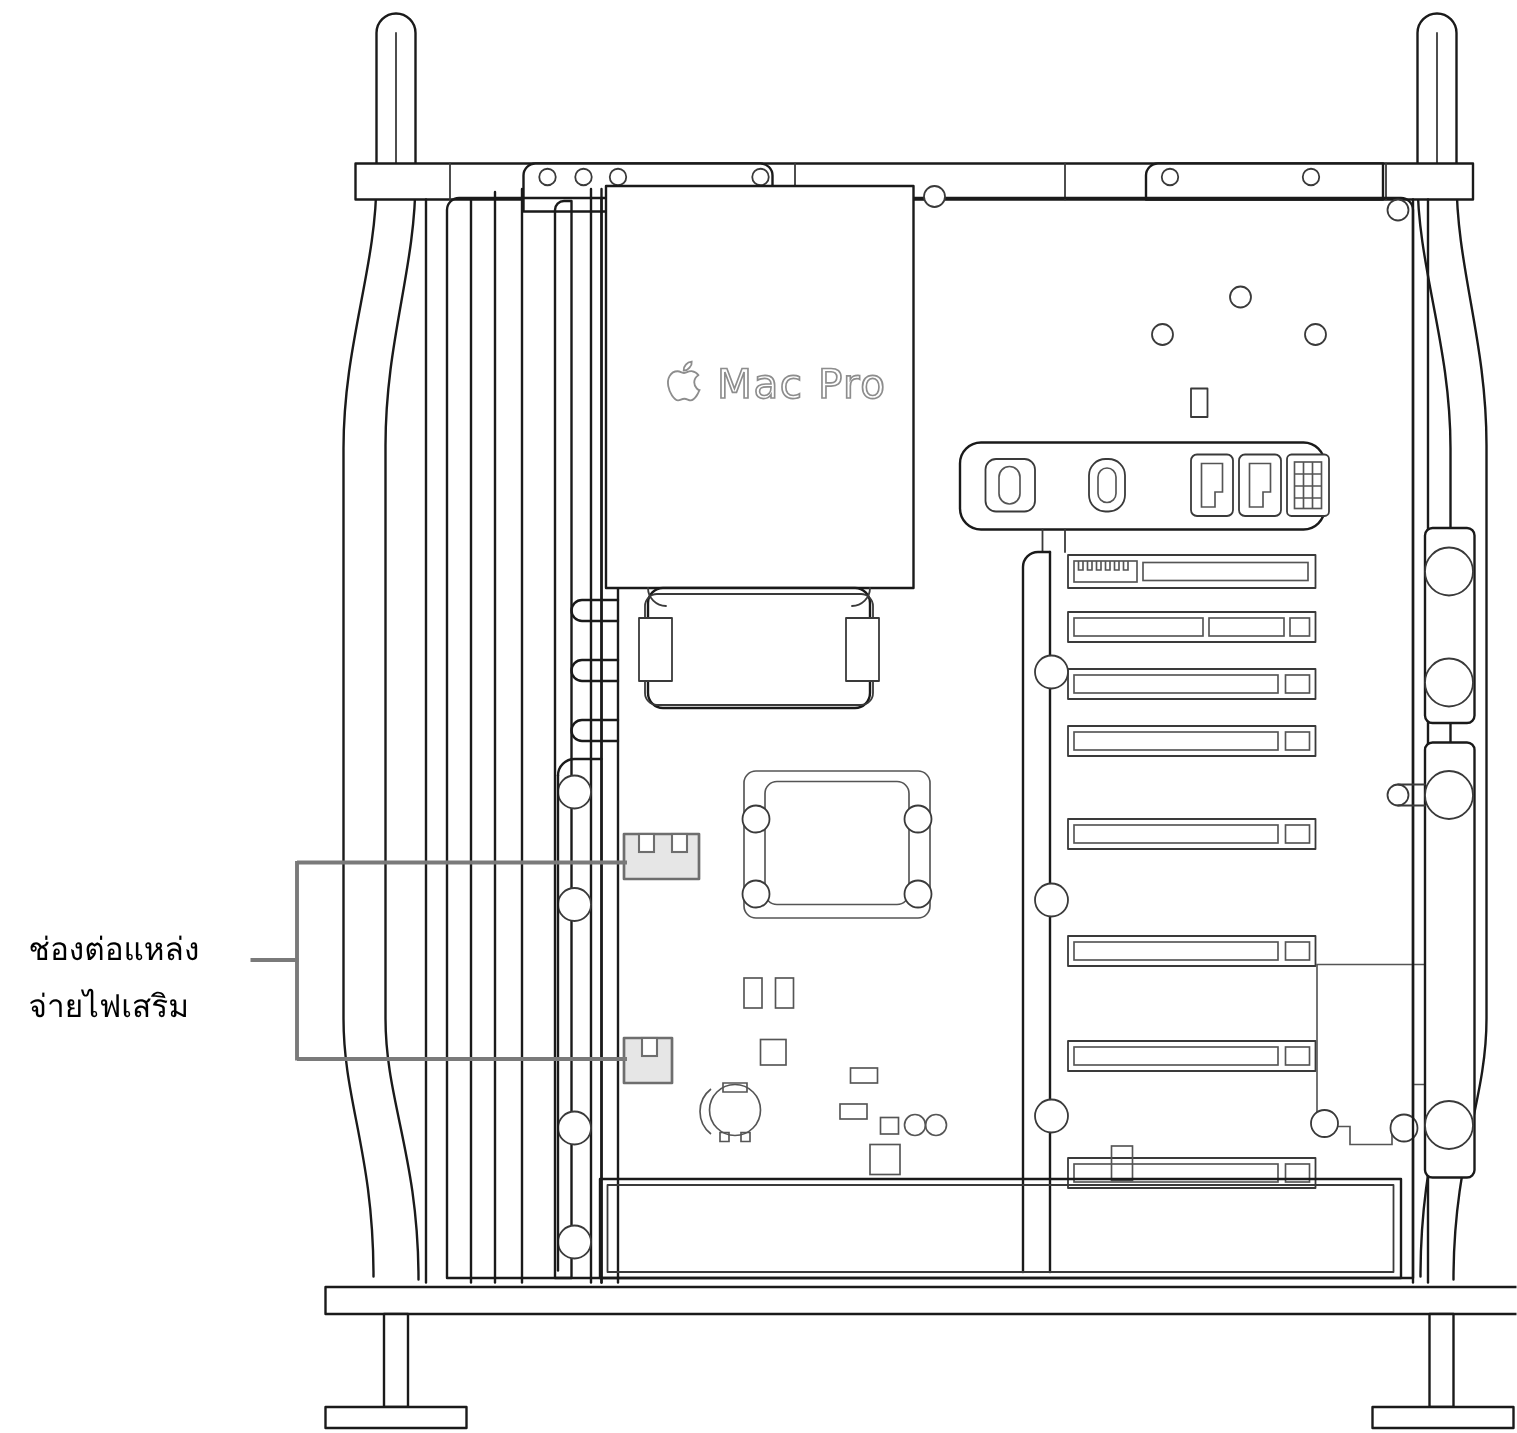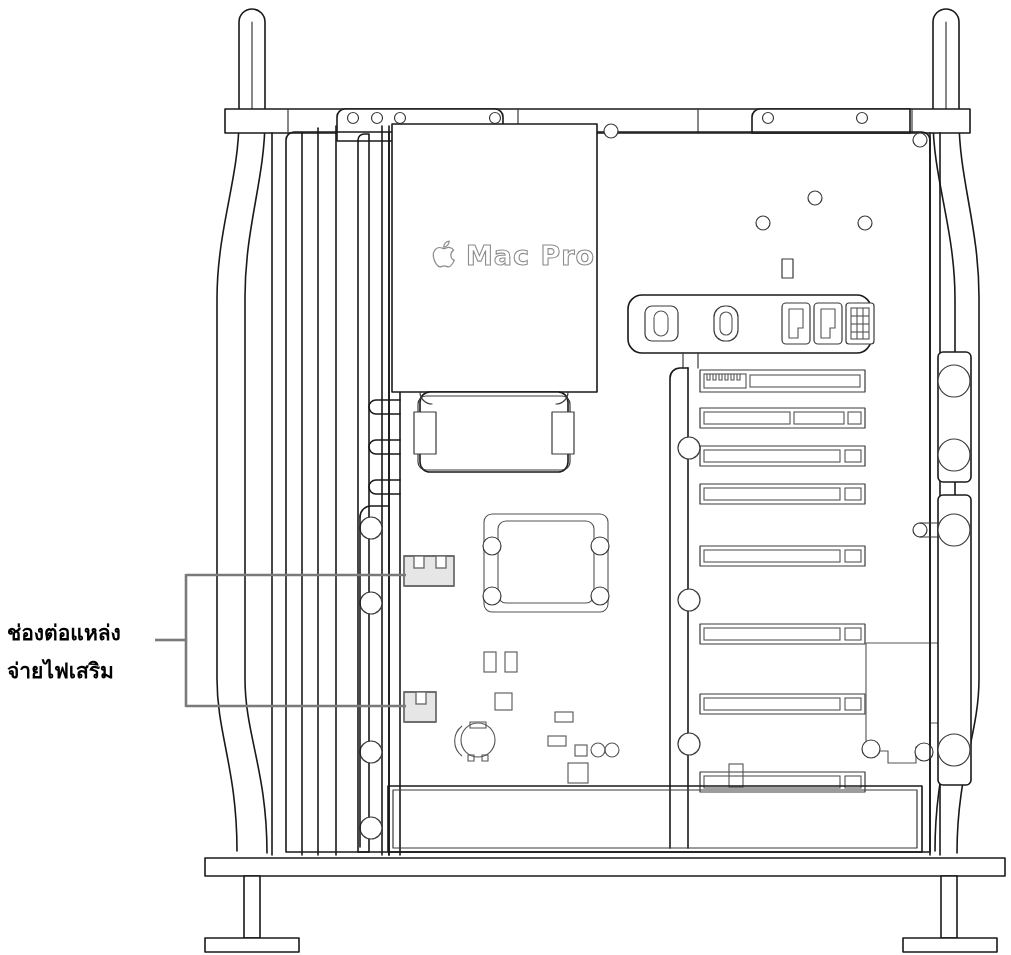--- a/index.html
+++ b/index.html
@@ -1,21 +1,21 @@
 <!DOCTYPE html>
 <html><head>
 <meta charset="utf-8">
 <title>Mac Pro Auxiliary Power Connectors Diagram</title>
 <style>
   html,body{margin:0;padding:0;background:#ffffff;}
   body{
     width:1011px;height:955px;overflow:hidden;position:relative;
     font-family:"DejaVu Sans","Liberation Sans",sans-serif;
   }
-  #stage{position:absolute;left:0;top:0;width:806px;height:955px;font-weight:bold;}
+  #stage{position:absolute;left:12px;top:0;width:806px;height:955px;}
   svg{display:block;}
   .callout-label{
     font-family:"DejaVu Sans","Liberation Sans",sans-serif;
     font-size:21px;fill:#000000;
     white-space:pre;
   }
 </style>
 </head>
 <body>
 

